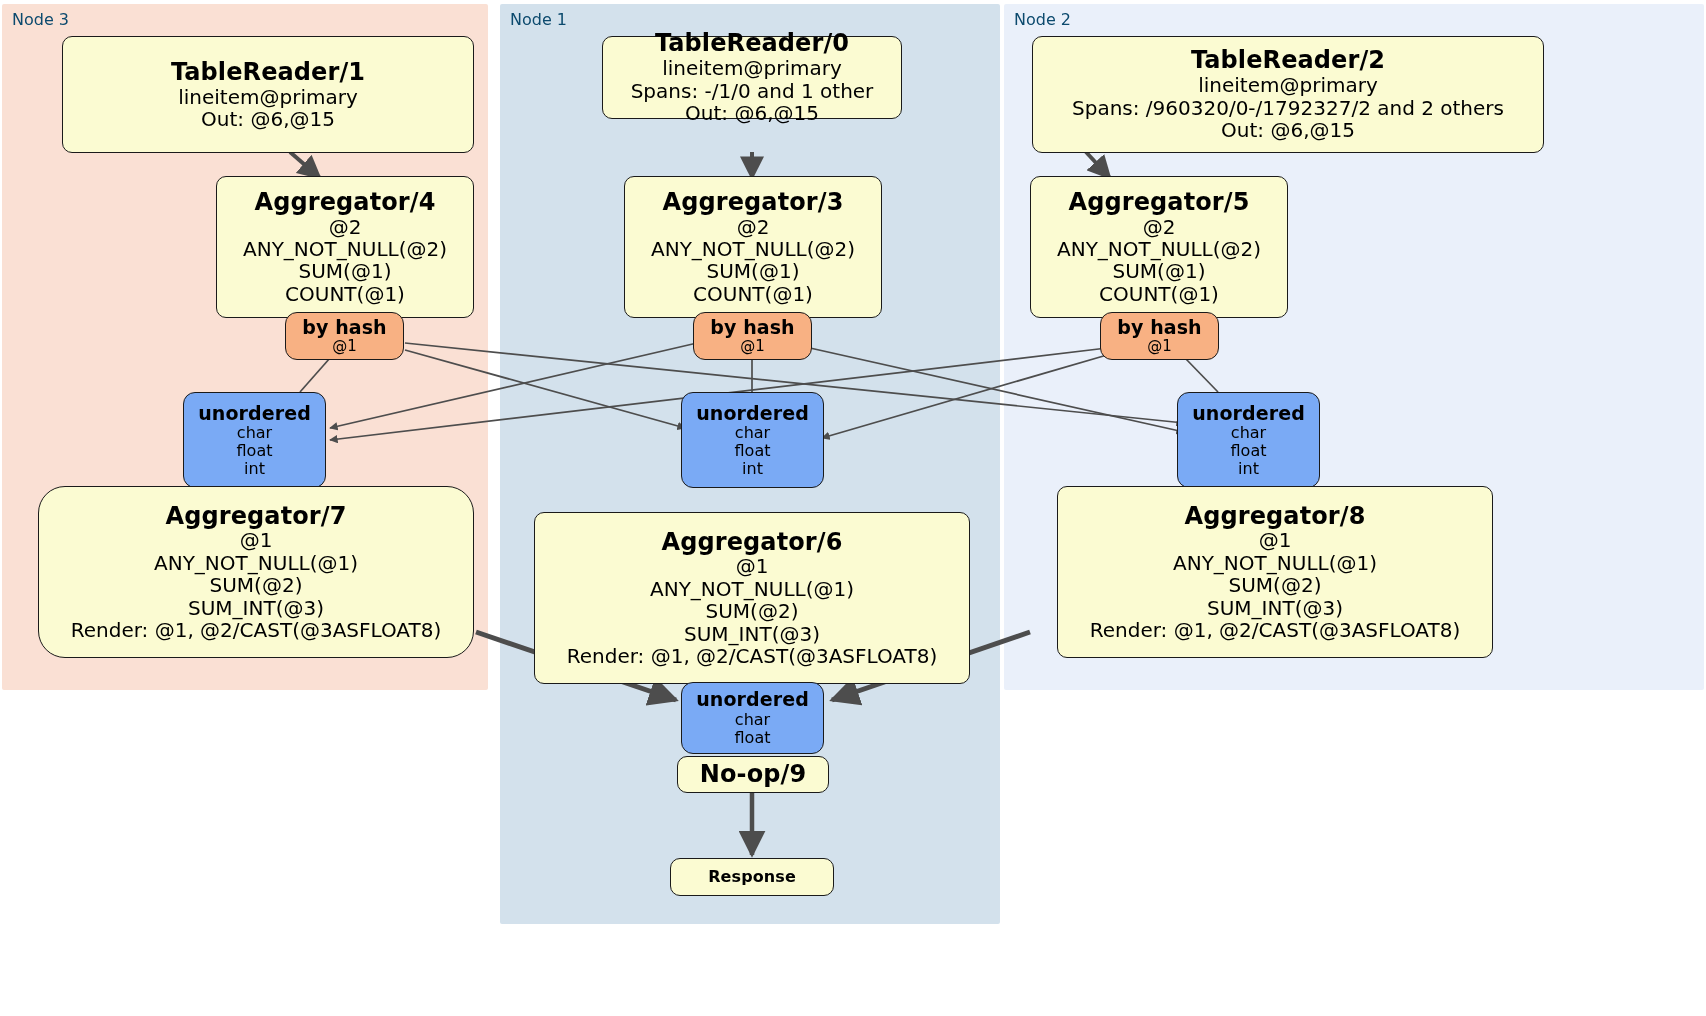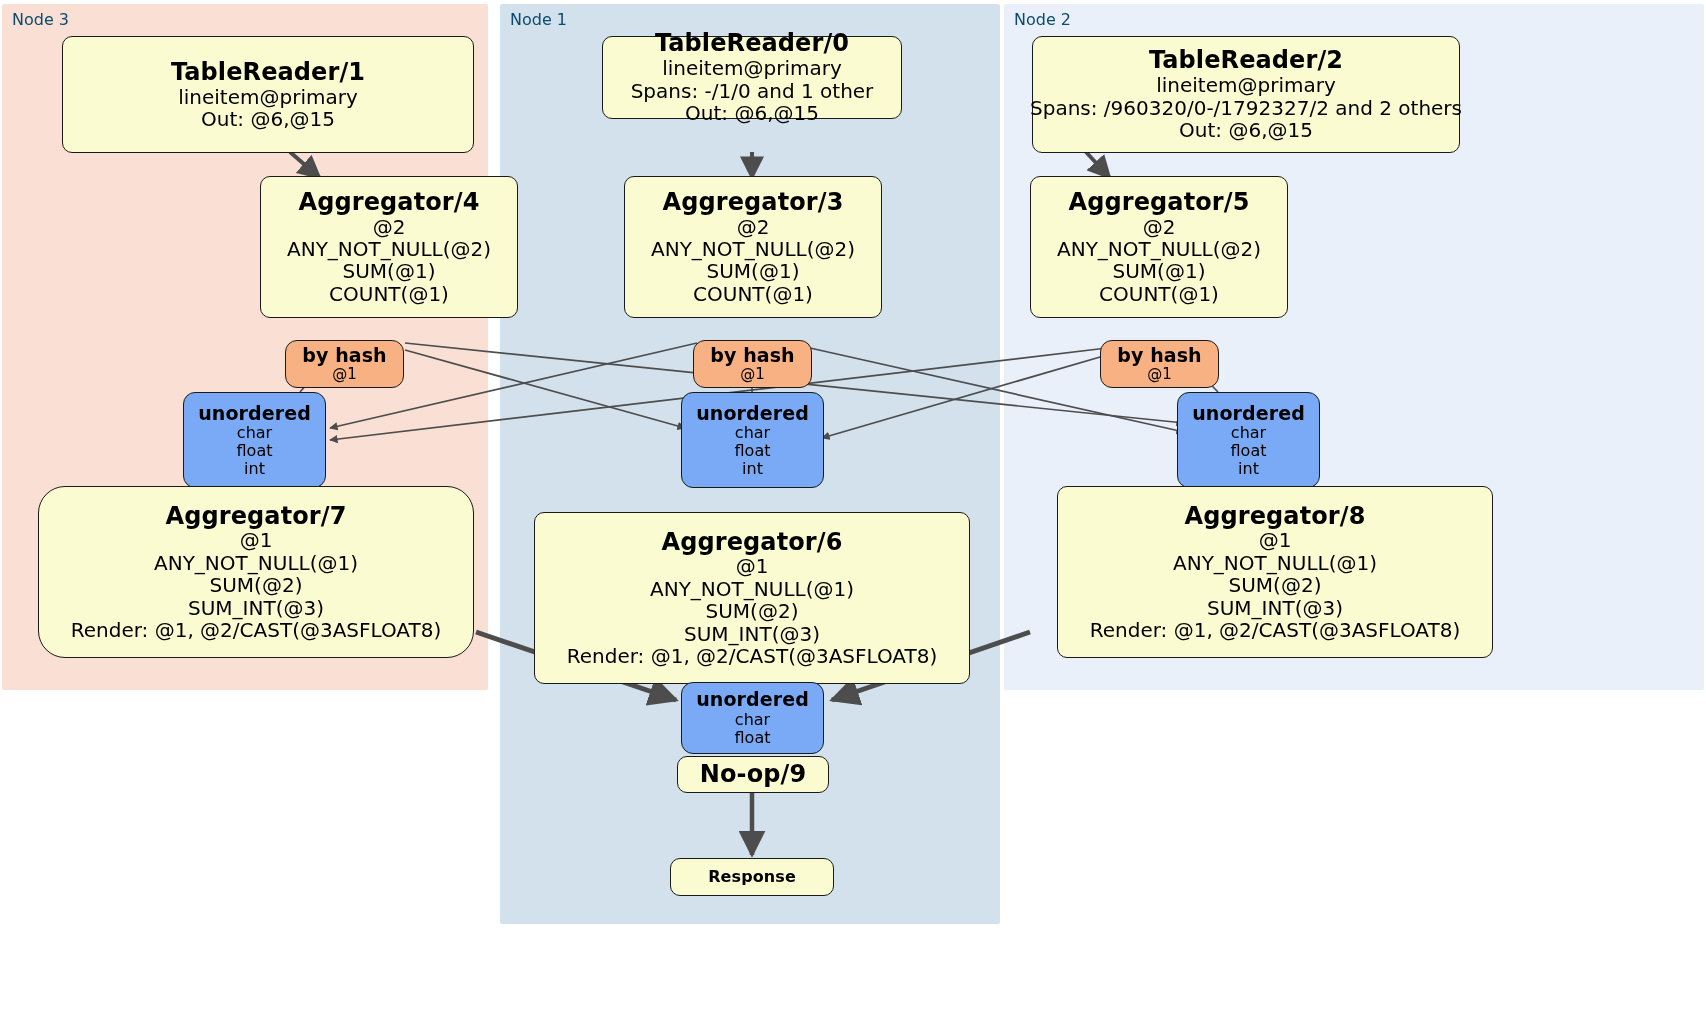--- a/index.html
+++ b/index.html
@@ -68,21 +68,20 @@
     font-size: 20px;
     white-space: nowrap;
   }
 
   .proc {
     background: #fbfbd2;
   }
   .router-hash {
     background: #f8b183;
     border-radius: 12px;
-    margin-top: 28px;
   }
   .router-hash .ttl { font-size: 19px; }
   .router-hash .ln  { font-size: 15px; }
 
   .router-unord {
     background: #7aaaf5;
     border-radius: 12px;
   }
   .router-unord .ttl { font-size: 19px; }
   .router-unord .ln  { font-size: 16px; }
@@ -142,21 +141,21 @@
 
     <path d="M 752 792 L 752 855" stroke="#4d4d4d" stroke-width="4.5" fill="none" marker-end="url(#arrow)"></path>
   </svg>
 
   <div class="gbox proc" style="left:62px; top:36px; width:412px; height:117px;">
     <div class="ttl">TableReader/1</div>
     <div class="ln">lineitem@primary</div>
     <div class="ln">Out: @6,@15</div>
   </div>
 
-  <div class="gbox proc" style="left:216px; top:176px; width:258px; height:142px;margin-left:44px;">
+  <div class="gbox proc" style="left:216px; top:176px; width:258px; height:142px;">
     <div class="ttl">Aggregator/4</div>
     <div class="ln">@2</div>
     <div class="ln">ANY_NOT_NULL(@2)</div>
     <div class="ln">SUM(@1)</div>
     <div class="ln">COUNT(@1)</div>
   </div>
 
   <div class="gbox router-hash" style="left:285px; top:312px; width:119px; height:48px;">
     <div class="ttl">by hash</div>
     <div class="ln">@1</div>
@@ -221,21 +220,21 @@
   </div>
 
   <div class="gbox proc noop" style="left:677px; top:756px; width:152px; height:37px;">
     <div class="ttl">No-op/9</div>
   </div>
 
   <div class="gbox proc response" style="left:670px; top:858px; width:164px; height:38px;">
     <div class="ttl">Response</div>
   </div>
 
-  <div class="gbox proc" style="left:1032px; top:36px; width:428px; height:117px;">
+  <div class="gbox proc" style="left:1032px; top:36px; width:512px; height:117px;">
     <div class="ttl">TableReader/2</div>
     <div class="ln">lineitem@primary</div>
     <div class="ln">Spans: /960320/0-/1792327/2 and 2 others</div>
     <div class="ln">Out: @6,@15</div>
   </div>
 
   <div class="gbox proc" style="left:1030px; top:176px; width:258px; height:142px;">
     <div class="ttl">Aggregator/5</div>
     <div class="ln">@2</div>
     <div class="ln">ANY_NOT_NULL(@2)</div>

